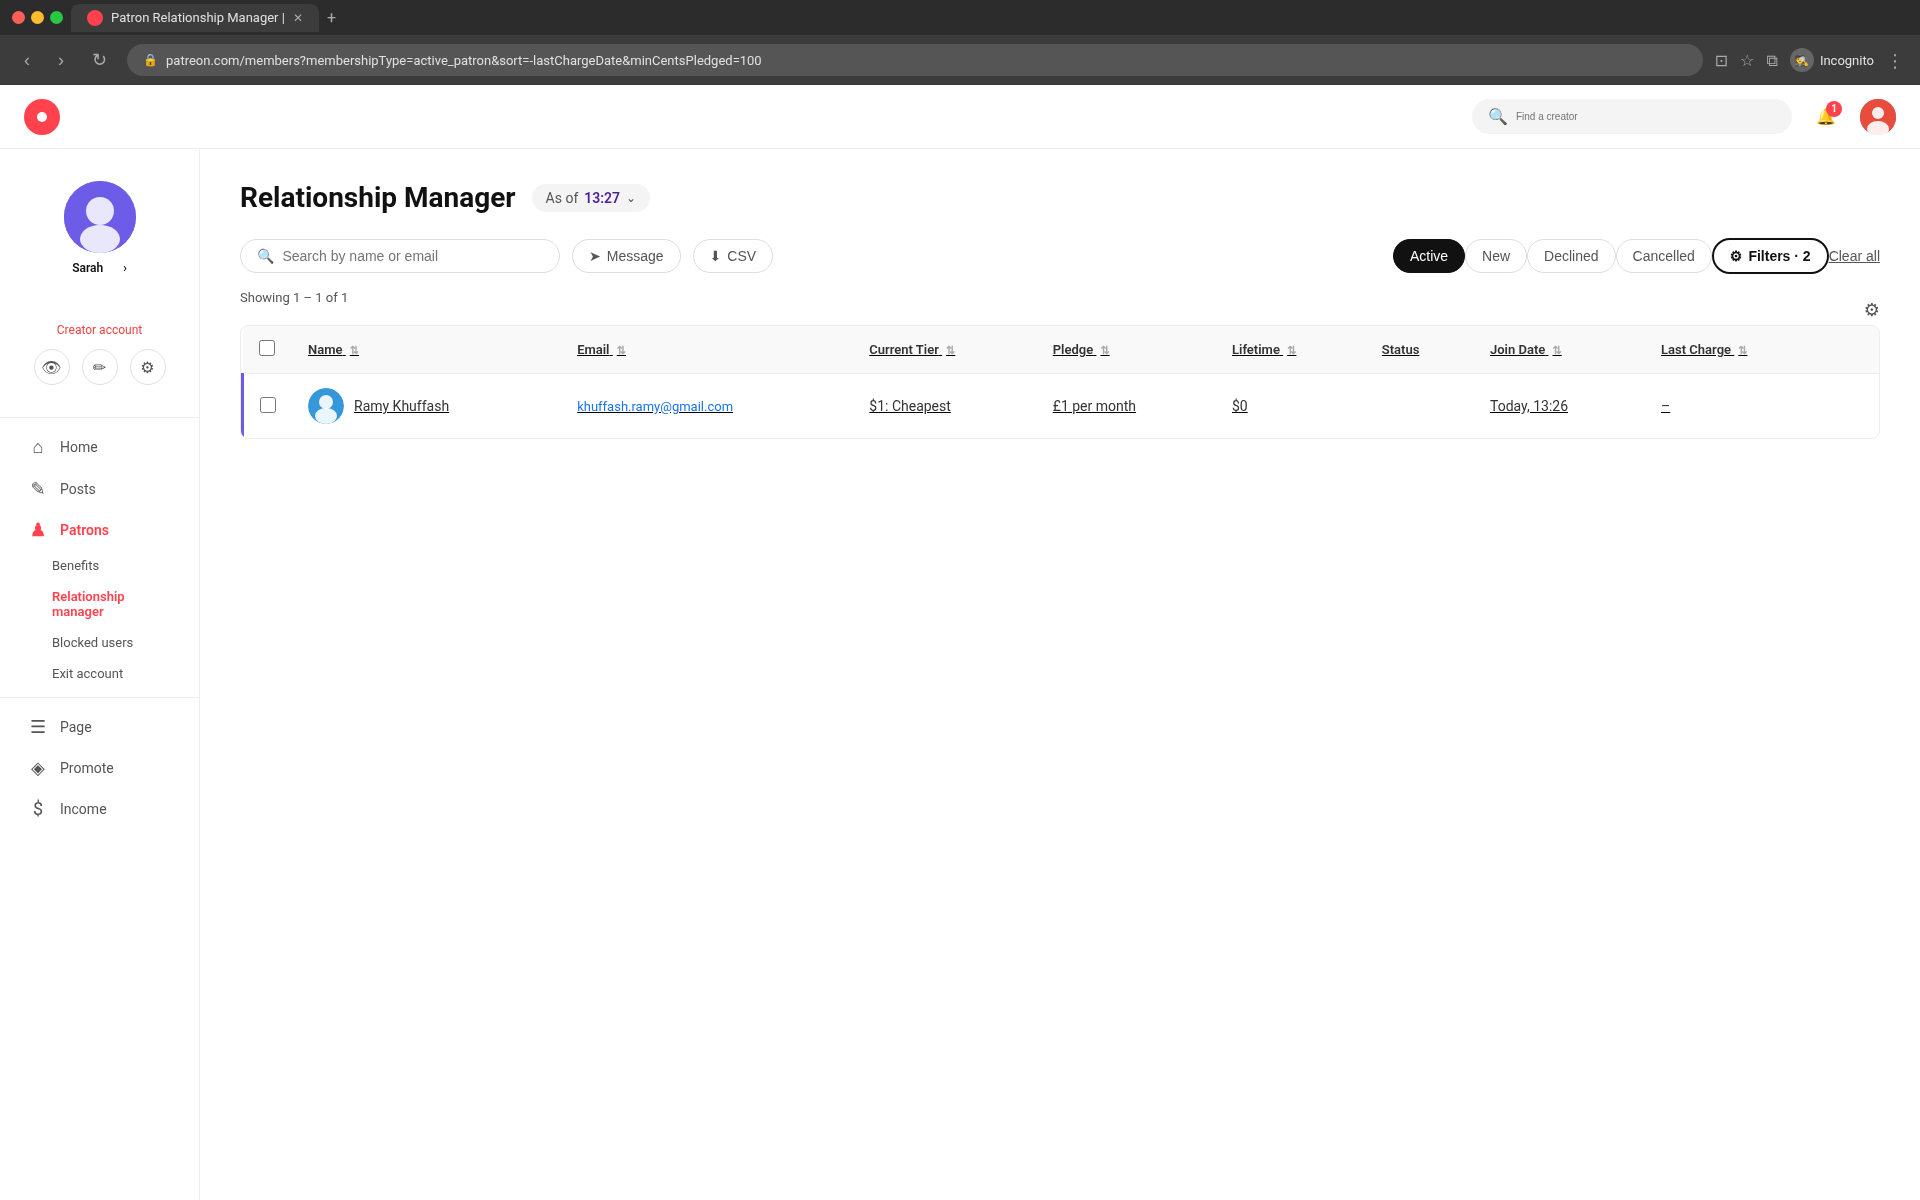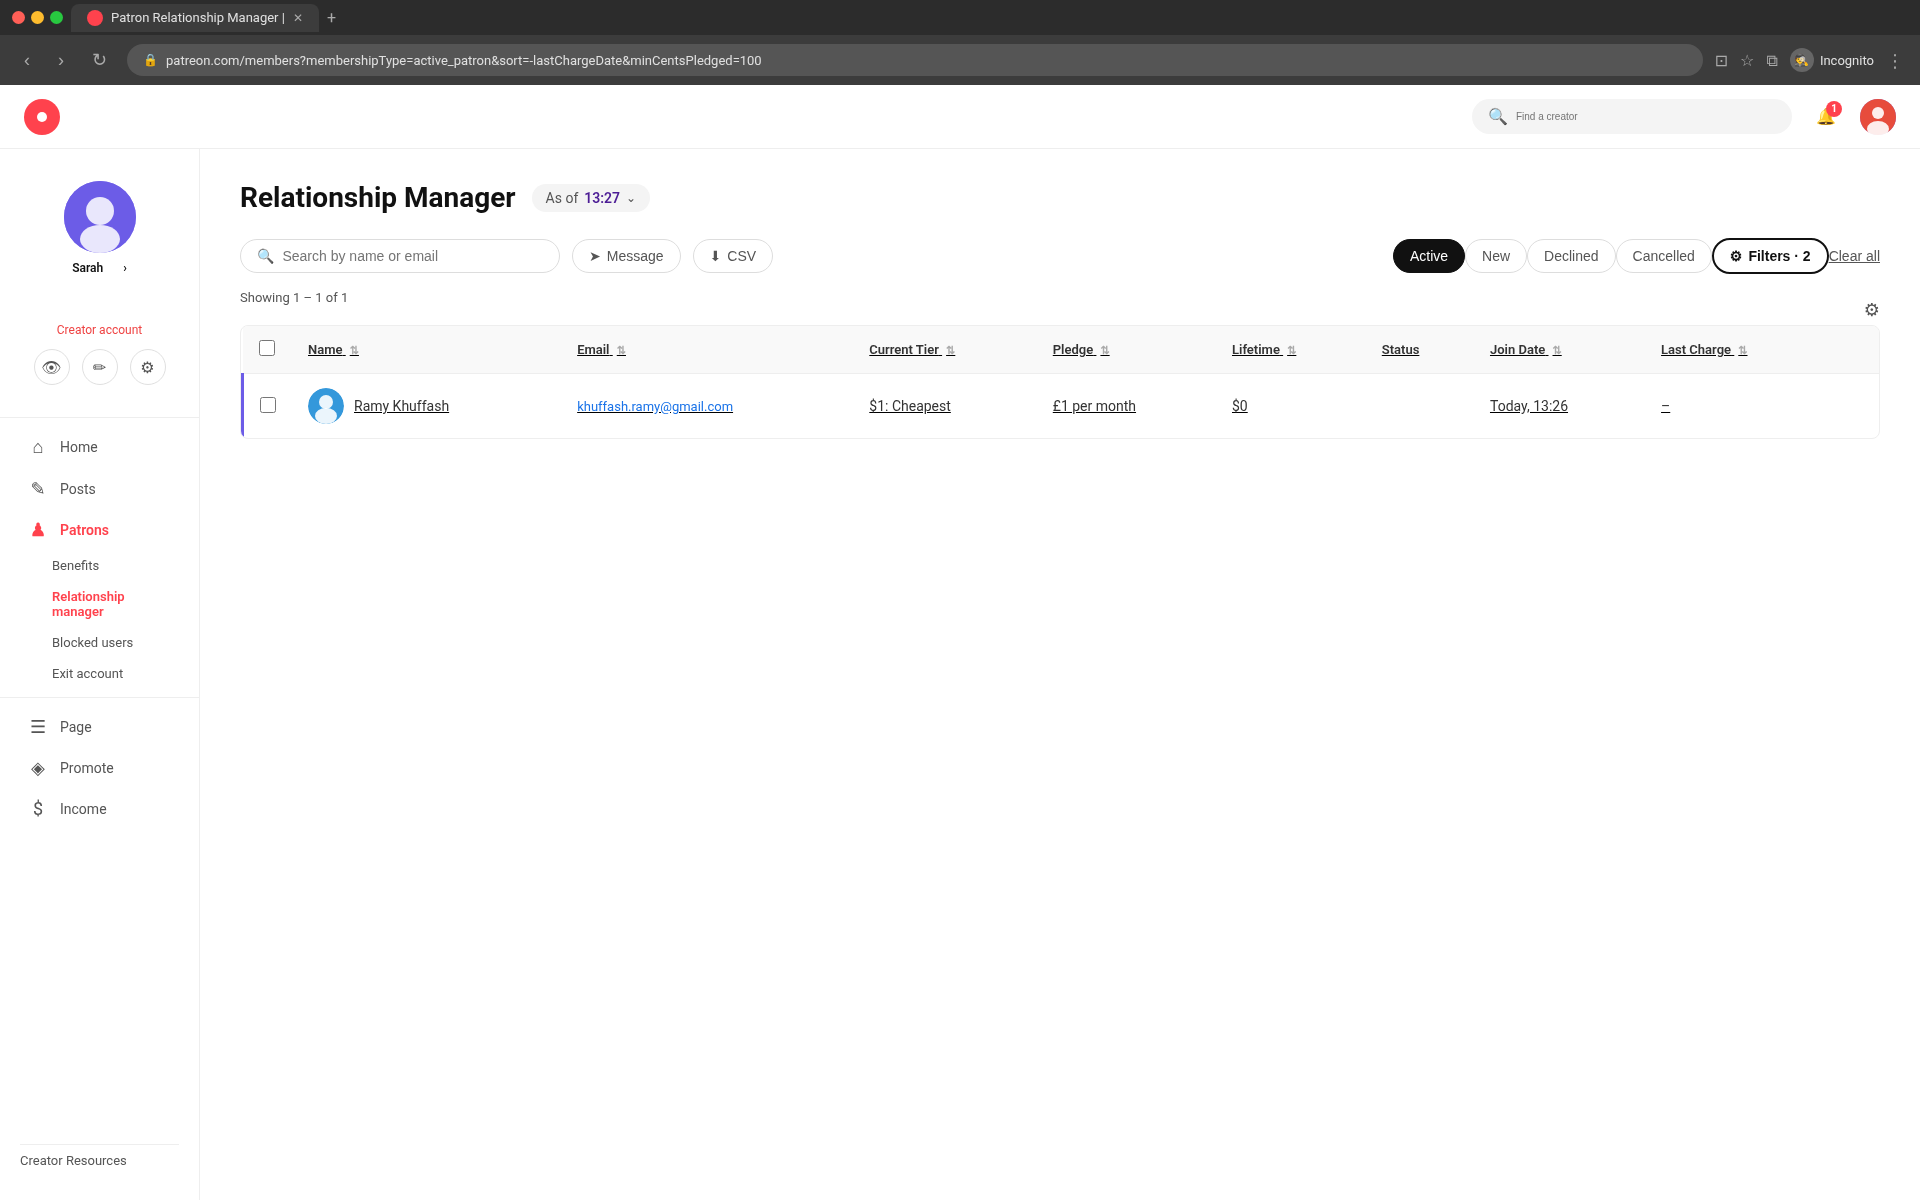--- a/index.html
+++ b/index.html
@@ -221,24 +221,20 @@
       </div>
       <div class="sidebar-nav-item">
         <span class="nav-icon">◈</span>
         <span>Promote</span>
       </div>
       <div class="sidebar-nav-item">
         <span class="nav-icon">$</span>
         <span>Income</span>
       </div>
 
-      <div class="sidebar-bottom">
-        <div class="sidebar-divider"></div>
-        <div class="creator-resources">Creator Resources</div>
-      </div>
     </div>
 
     <div class="main-content">
 
       <div class="page-header">
         <h1 class="page-title">Relationship Manager</h1>
         <div class="as-of-badge">
           <span>As of</span>
           <span style="font-weight:600;color:#4c1d95;">13:27</span>
           <span class="chevron">⌄</span>

